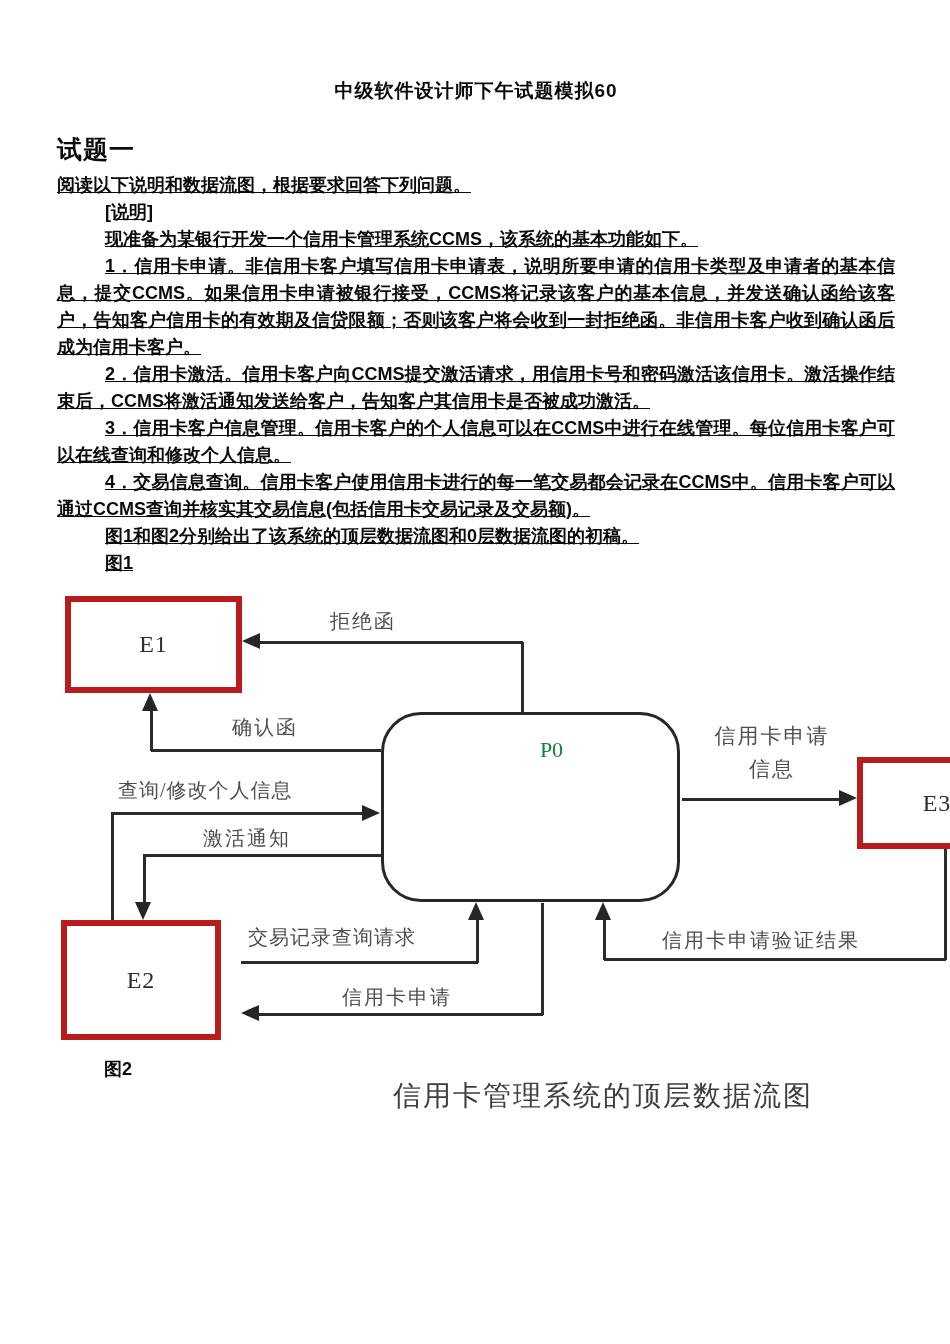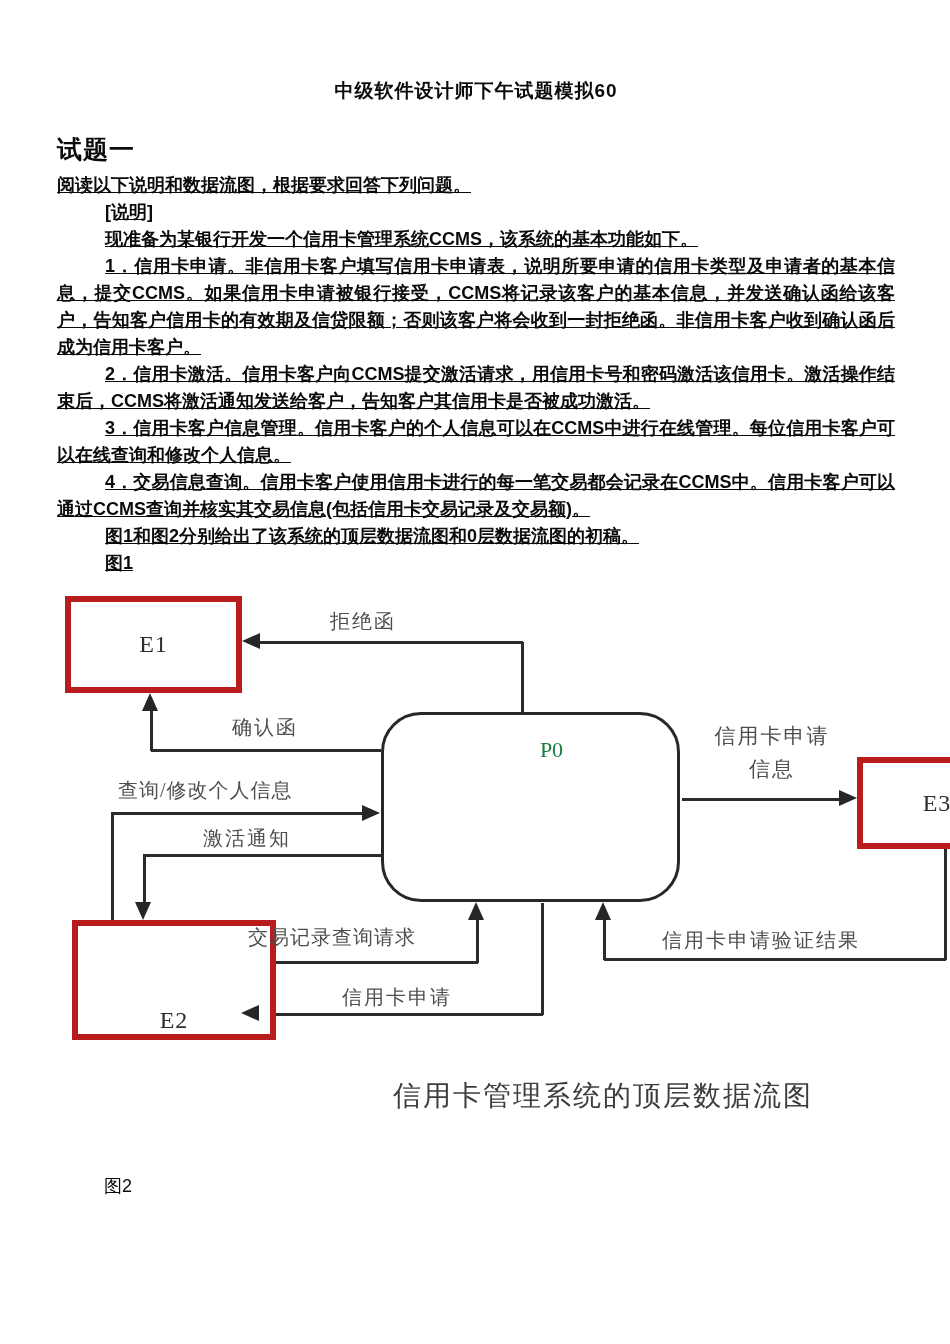--- a/index.html
+++ b/index.html
@@ -69,22 +69,22 @@
     color:#4e4e4e; font-size:20px; letter-spacing:2px;
     white-space:nowrap;
   }
   .flabel.wrap { white-space:normal; width:130px; text-align:center; line-height:33px; font-size:21px; }
   .fig-caption {
     position:absolute; left:393px; top:1077px; z-index:4;
     font-family:"Liberation Serif", serif;
     font-size:28px; color:#3d3d3d; letter-spacing:2px; white-space:nowrap;
   }
   .fig2-label {
-    position:absolute; left:104px; top:1174px;
-    font-size:18px; font-weight:400;
+    position:absolute; left:104px; top:1057px;
+    font-size:18px; font-weight:700;
   }
 </style>
 </head>
 <body>
 
 <div class="page">
 
   <div class="content">
     <div class="doc-title">中级软件设计师下午试题模拟60</div>
     <div class="section-heading">试题一</div>
@@ -97,21 +97,21 @@
     <p class="indent">4．交易信息查询。信用卡客户使用信用卡进行的每一笔交易都会记录在CCMS中。信用卡客户可以通过CCMS查询并核实其交易信息(包括信用卡交易记录及交易额)。</p>
     <p class="indent">图1和图2分别给出了该系统的顶层数据流图和0层数据流图的初稿。</p>
     <p class="indent">图1</p>
   </div>
 
   <div class="dfd">
 
     <div class="ebox" style="left:65px; top:596px; width:177px; height:97px;">
       <span>E1</span>
     </div>
-    <div class="ebox" style="left:72px; top:920px; width:204px; height:120px;align-items:flex-end;">
+    <div class="ebox" style="left:61px; top:920px; width:160px; height:120px;">
       <span>E2</span>
     </div>
     <div class="ebox" style="left:857px; top:757px; width:160px; height:92px;">
       <span>E3</span>
     </div>
 
     <div class="pbox">
       <div class="pid">P0</div>
     </div>
 

